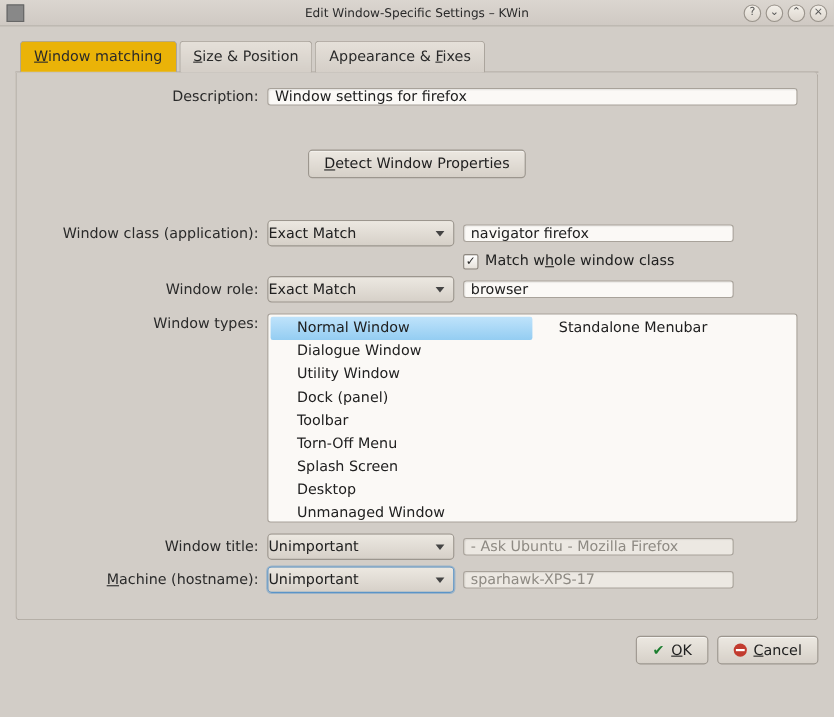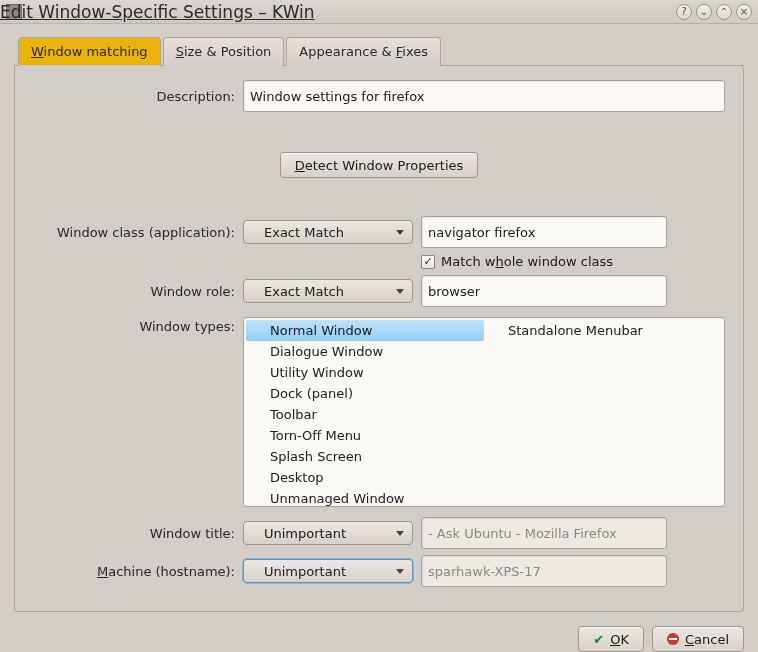--- a/index.html
+++ b/index.html
@@ -21,24 +21,24 @@
     align-items: center;
     position: relative;
   }
   .titlebar .appicon {
     width: 16px; height: 16px; margin-left: 6px;
     background: #888; border: 1px solid #666;
   }
   .titlebar .title {
     position: absolute;
     left: 0; right: 0;
-    font-size: 17px;
+    text-align: center;
+    font-size: 11px;
     color: #2a2a2a;
     pointer-events: none;
-    text-decoration: underline;
   }
   .titlebar .winbtns {
     margin-left: auto;
     display: flex;
     gap: 4px;
     padding-right: 6px;
   }
   .winbtn {
     width: 16px; height: 16px;
     border: 1px solid #9a948c;
@@ -85,21 +85,21 @@
     margin-bottom: 6px;
   }
   .label {
     width: 210px;
     text-align: right;
     padding-right: 8px;
     color: #2a2a2a;
   }
   .textfield {
     flex: 1;
-    height: 32px;
+    height: 16px;
     background: #fbf9f6;
     border: 1px solid #a8a29a;
     border-radius: 3px;
     padding: 2px 6px;
     box-shadow: inset 1px 1px 1px rgba(0,0,0,0.08);
     display: flex; align-items: center;
     color: #202020;
   }
   .textfield.disabled { color: #8e8a83; background: #ece8e2; }
   .button {
@@ -146,21 +146,21 @@
     border-left: 4px solid transparent;
     border-right: 4px solid transparent;
     border-top: 5px solid #555;
   }
   .combo {
     height: 24px;
     width: 170px;
     background: linear-gradient(#ece8e1, #d6d0c8);
     border: 1px solid #9c968e;
     border-radius: 4px;
-    padding: 0 22px 0 20px;
+    padding: 0 22px 0 0;
     position: relative;
     display: inline-flex;
     align-items: center;
   }
   .combo.focused {
     border-color: #5a94c8;
     box-shadow: 0 0 0 1px rgba(90,148,200,0.45);
   }
   .combo::after {
     content: "";

